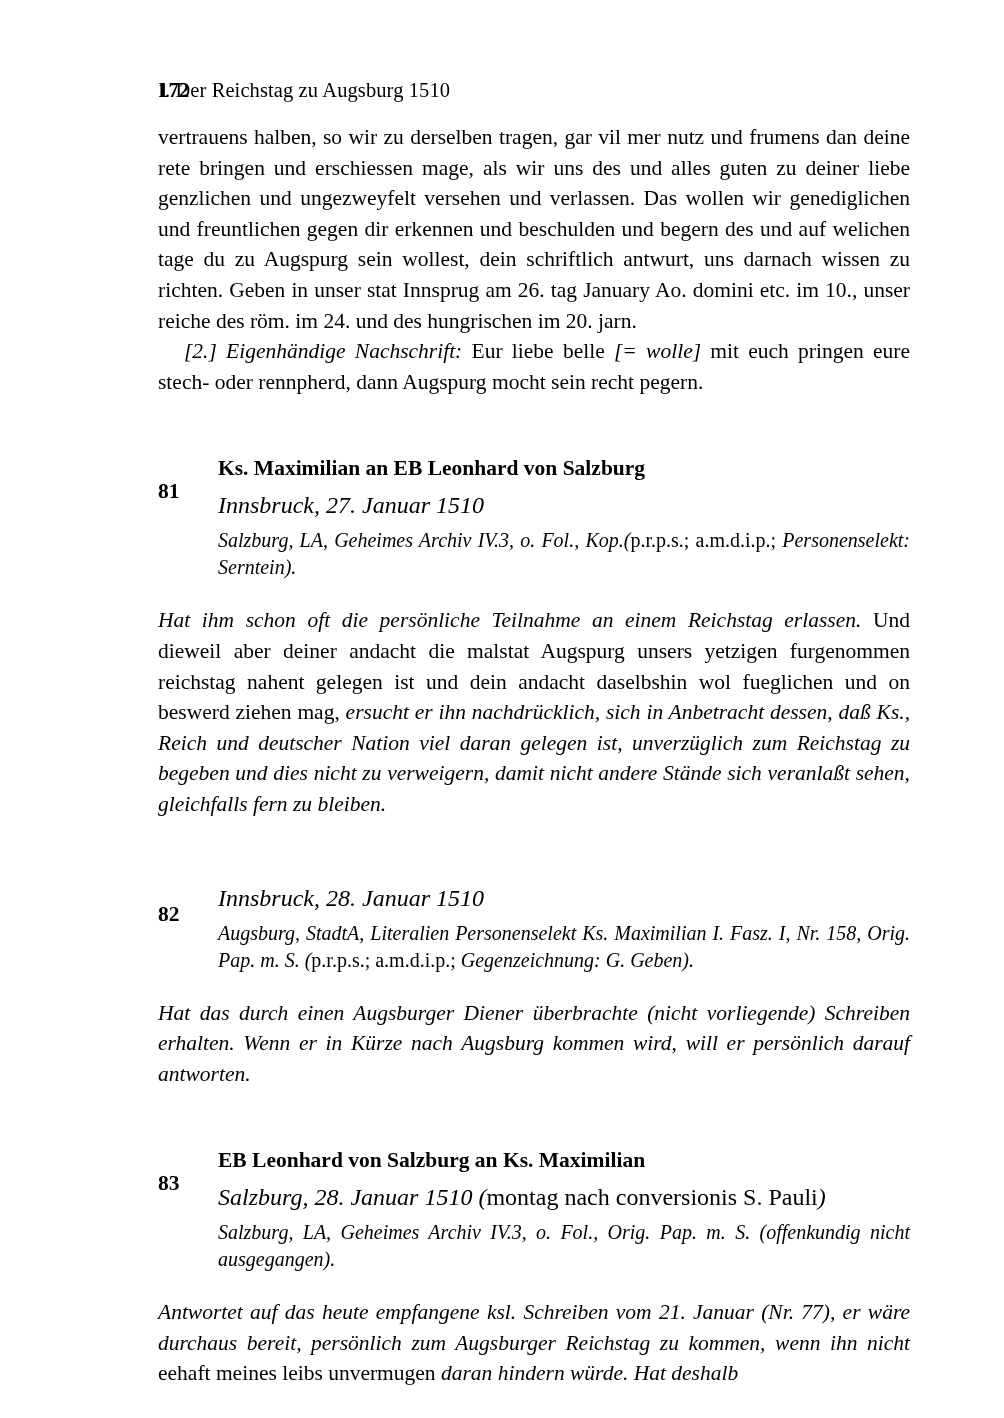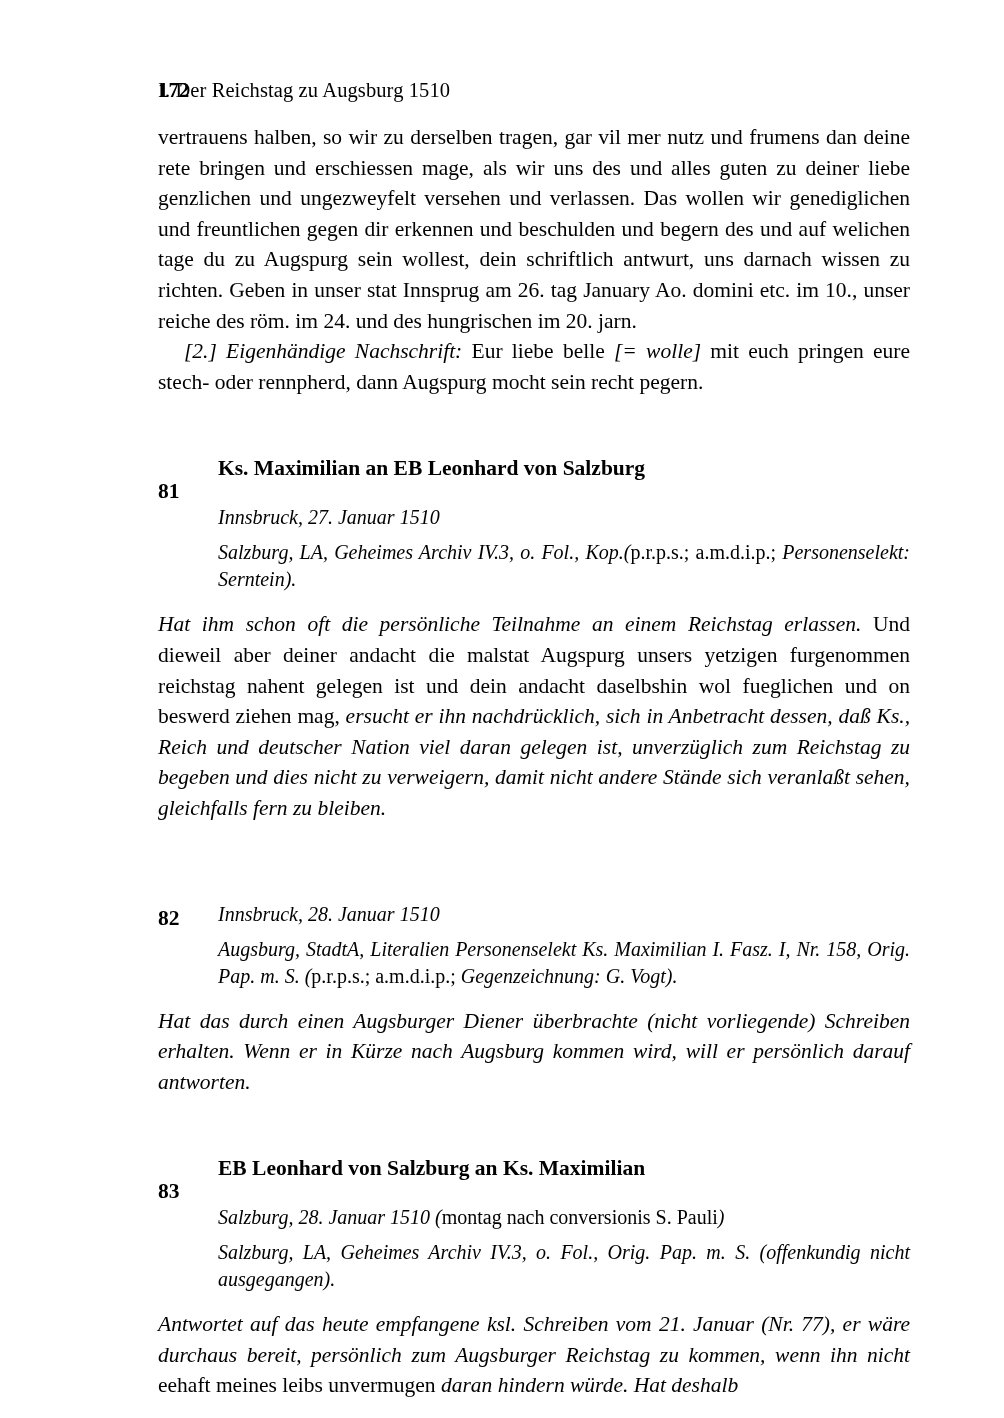--- a/index.html
+++ b/index.html
@@ -85,37 +85,37 @@
   }
   .entry-num {
     position: absolute;
     left: 0;
     top: 0;
     font-weight: bold;
     margin-top: 23px;
   }
   .entry-date {
     padding-left: 60px;
-    font-size: 20px;
+    font-size: 24px;
     line-height: 28px;
     font-style: italic;
-    margin-top: 12px;
   }
   .entry-src {
     padding-left: 60px;
     font-size: 20px;
     line-height: 27px;
     font-style: italic;
     text-align: justify;
     padding-right: 0px;
   }
   .entry-body {
     font-size: 21.5px;
     line-height: 30.6px;
     text-align: justify;
+    margin-top: 8px;
   }
   .sp-before-entry { height: 56px; }
   .sp-head-date { height: 8px; }
   .sp-date-src { height: 8px; }
   .sp-src-body { height: 16px; }
 </style>
 </head>
 <body>
 
 <div class="page">
@@ -146,21 +146,21 @@
     </div>
 
     <div class="sp-before-entry"></div>
     <div class="entry">
       <div class="entry-head">
         <span class="entry-num">82</span>
       </div>
       <div class="sp-head-date"></div>
       <div class="entry-date">Innsbruck, 28. Januar 1510</div>
       <div class="sp-date-src"></div>
-      <div class="entry-src"><i>Augsburg, StadtA, Literalien Personenselekt Ks. Maximilian I. Fasz. I, Nr. 158, Orig. Pap. m. S. (</i><span class="rm">p.r.p.s.; a.m.d.i.p.;</span><i> Gegenzeichnung: G. Vogt).</i></div>
+      <div class="entry-src"><i>Augsburg, StadtA, Literalien Personenselekt Ks. Maximilian I. Fasz. I, Nr. 158, Orig. Pap. m. S. (</i><span class="rm">p.r.p.s.; a.m.d.i.p.;</span><i> Gegenzeichnung: G. Geben).</i></div>
       <div class="sp-src-body"></div>
       <div class="entry-body"><i>Hat das durch einen Augsburger Diener überbrachte (nicht vorliegende) Schreiben erhalten. Wenn er in Kürze nach Augsburg kommen wird, will er persönlich darauf antworten.</i></div>
     </div>
 
     <div class="sp-before-entry"></div>
     <div class="entry">
       <div class="entry-head">
         <span class="entry-num">83</span>
         <span>EB Leonhard von Salzburg an Ks. Maximilian</span>
       </div>

